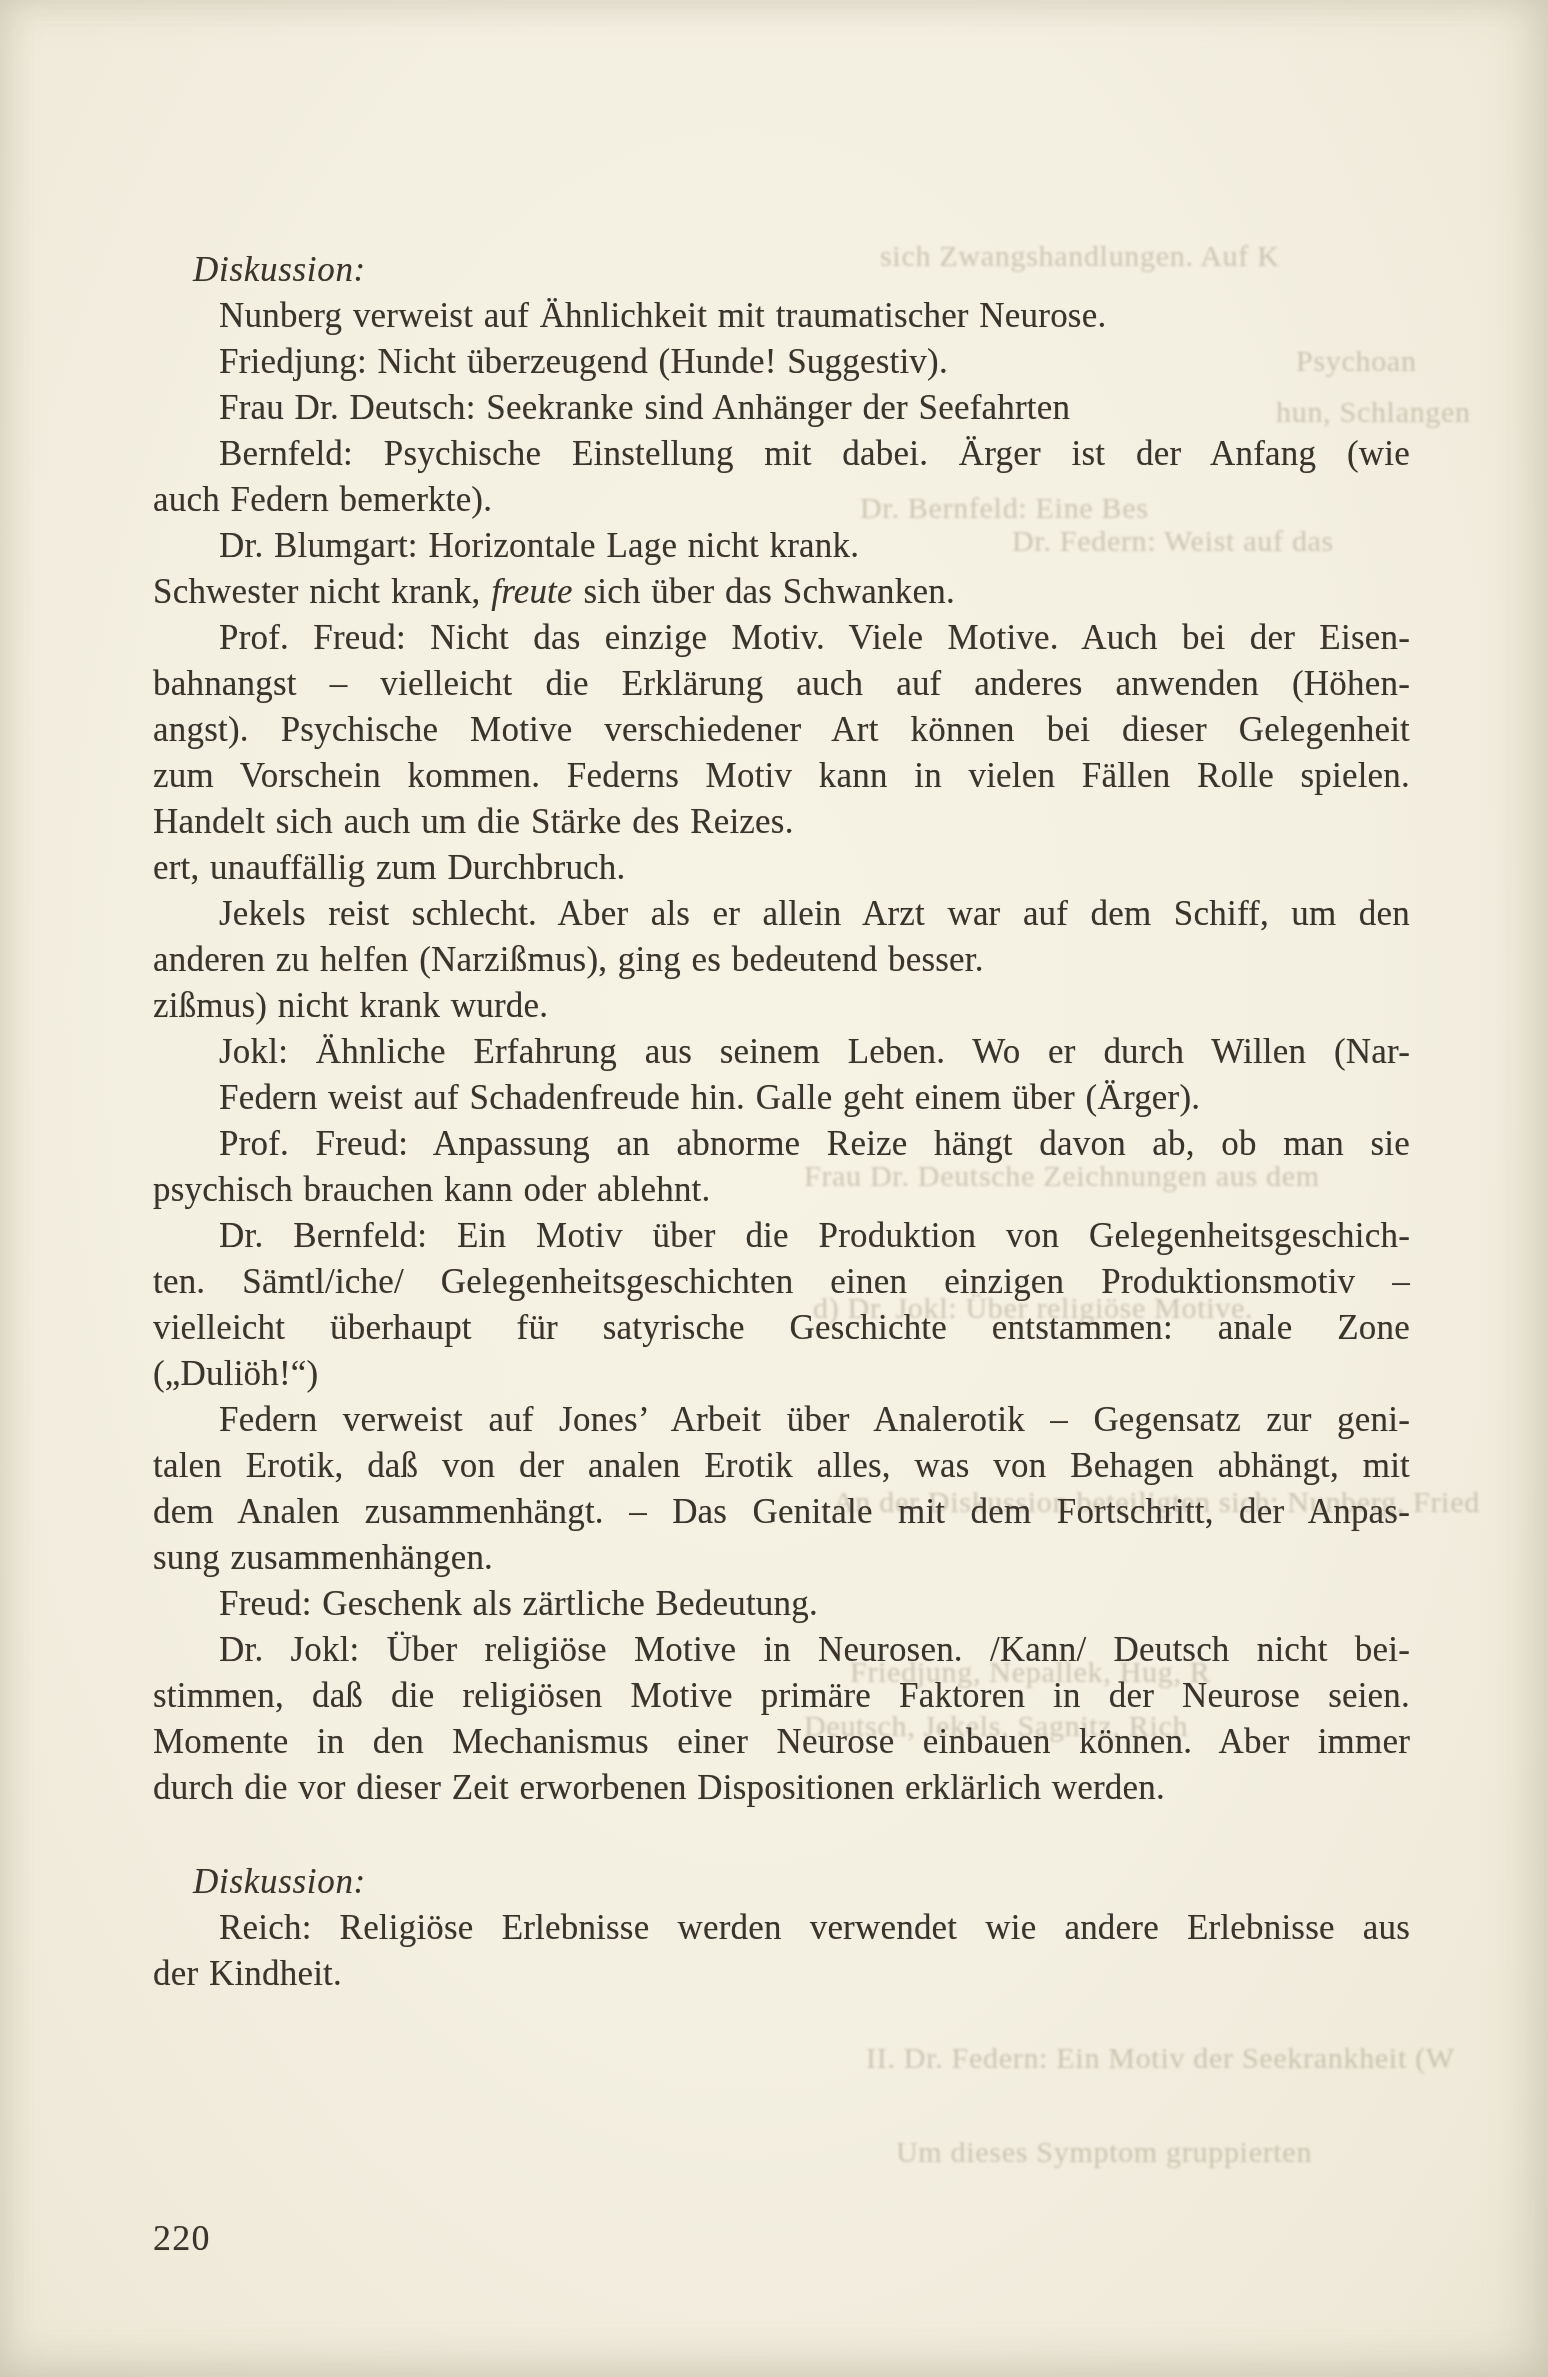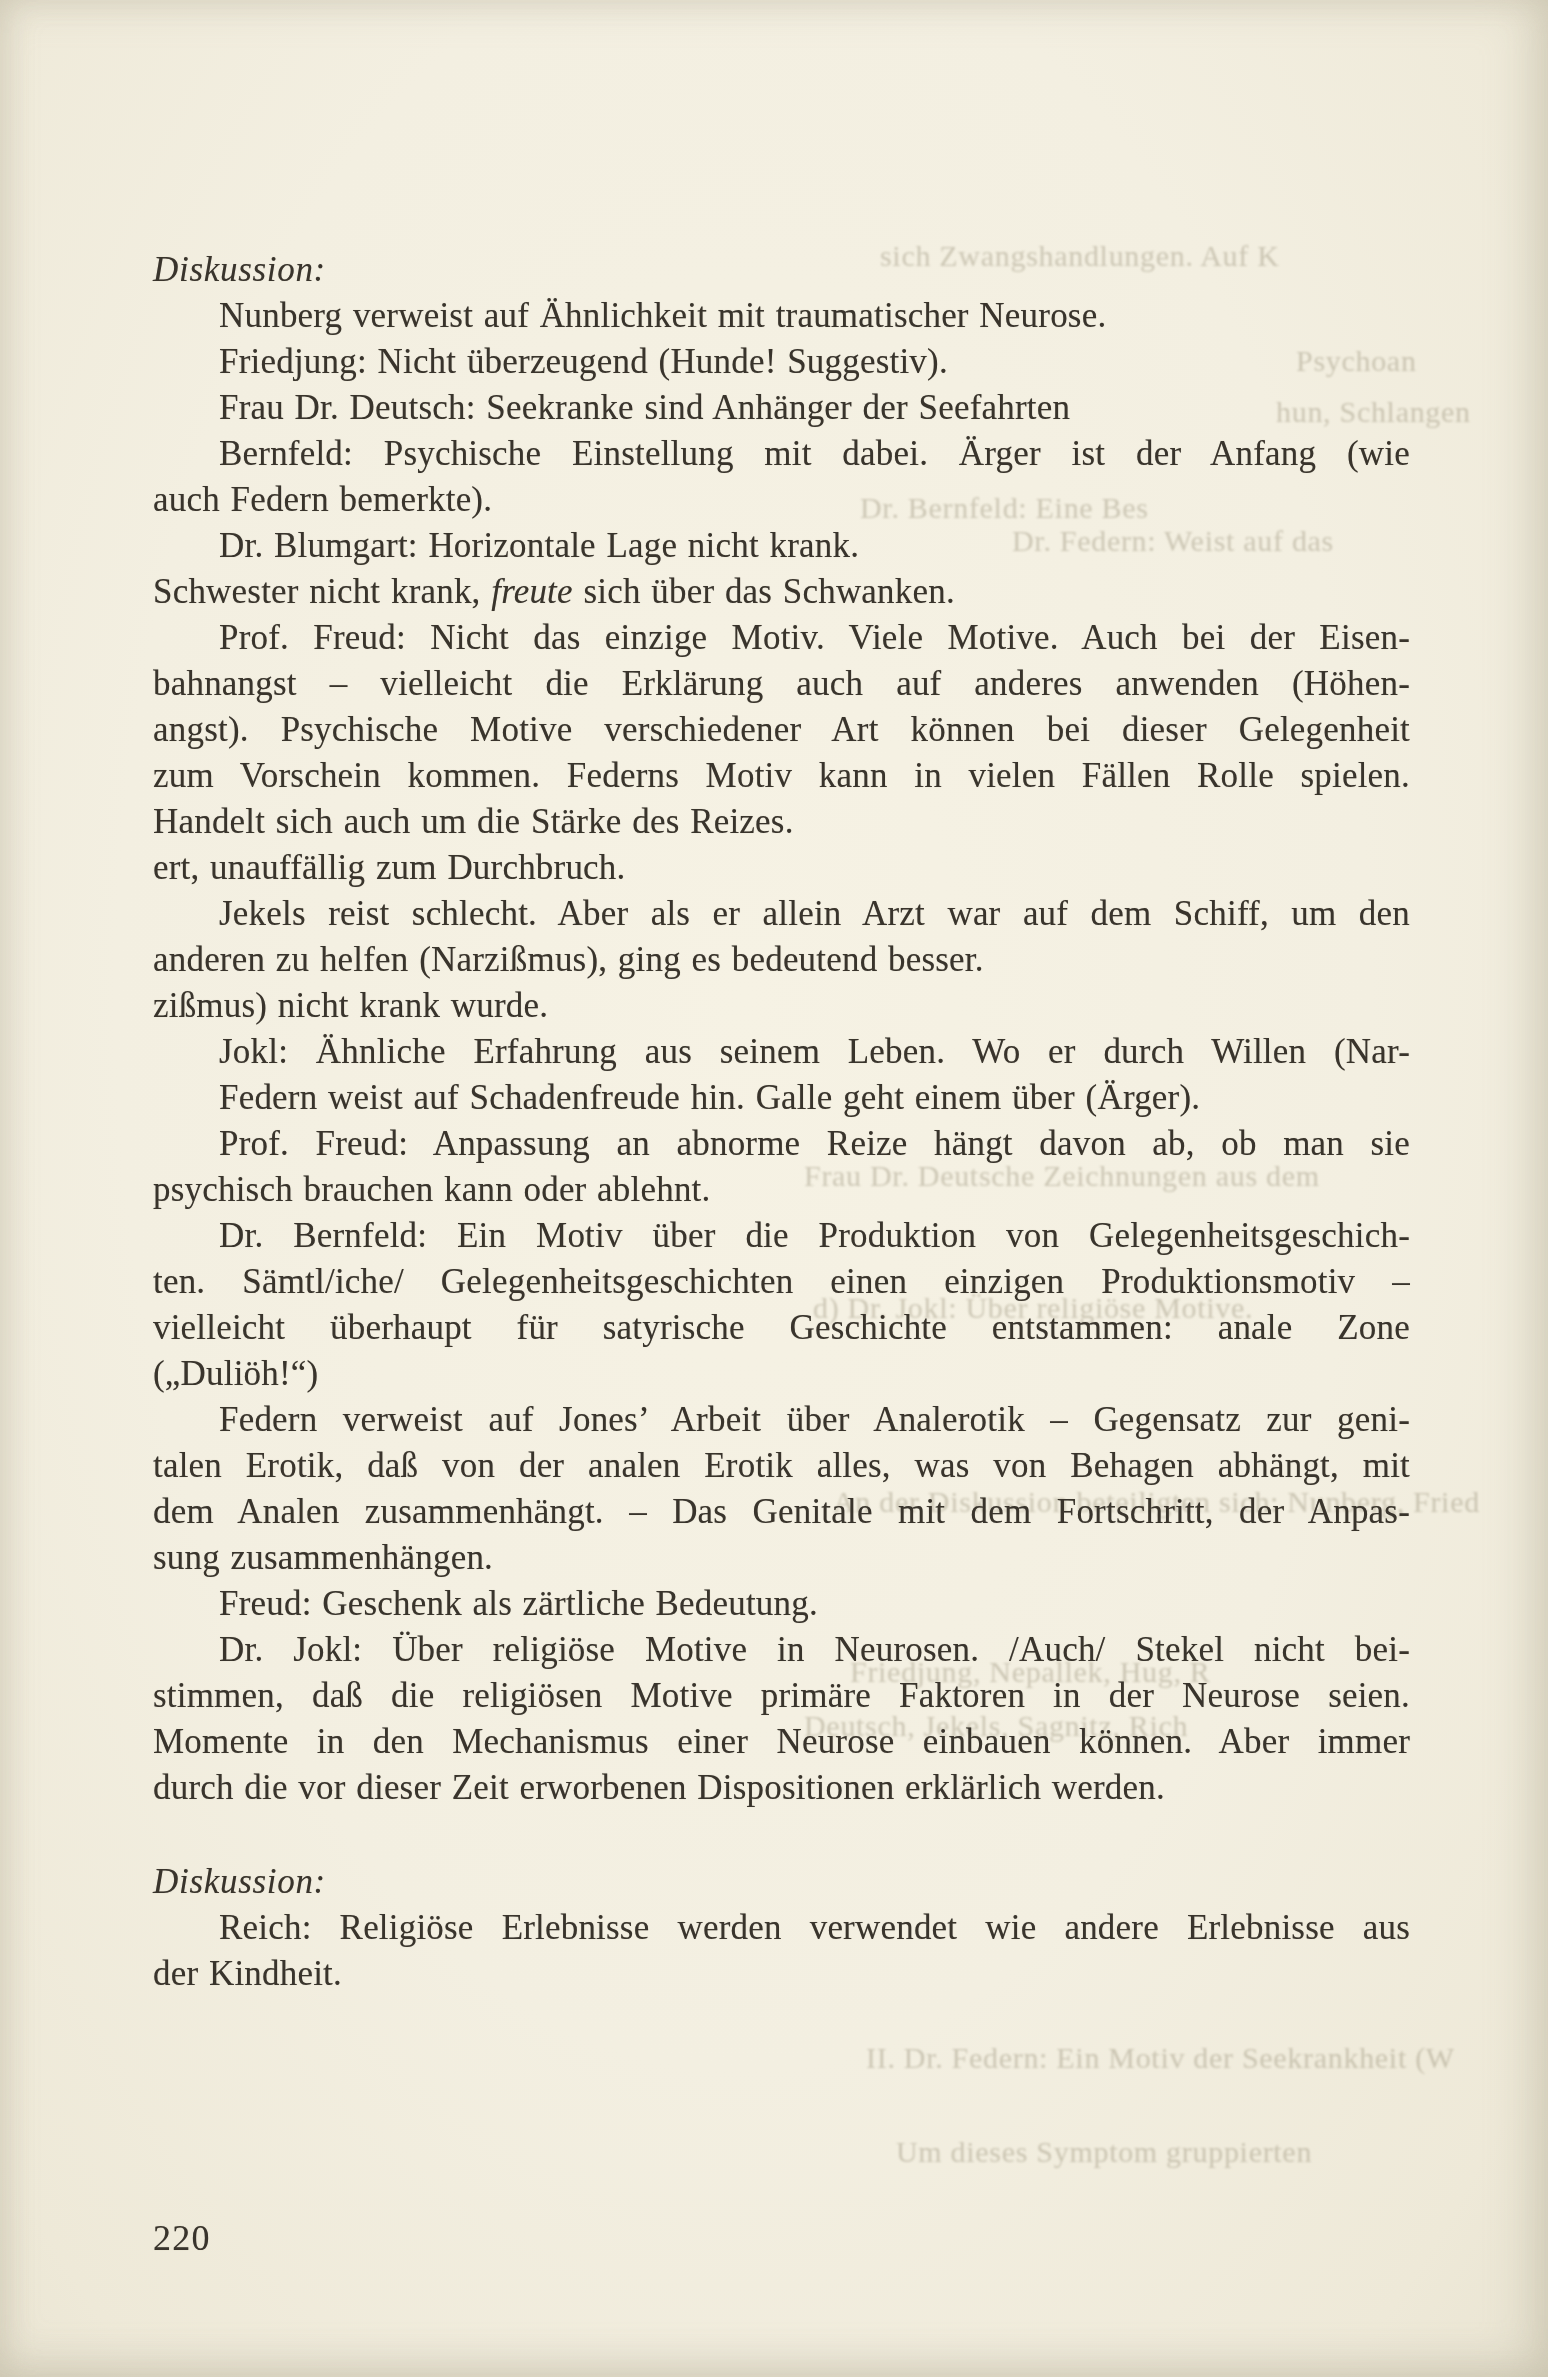--- a/index.html
+++ b/index.html
@@ -34,21 +34,21 @@
     z-index: 2;
     font-size: 35px;
     line-height: 46px;
     letter-spacing: 0.2px;
     word-spacing: 1.7px;
     text-shadow: 0 0 0.7px rgba(57,52,44,0.38);
   }
   .line { white-space: normal; text-align: left; }
   .line.justify { text-align: justify; text-align-last: justify; }
   .line.indent { padding-left: 66px; }
-  .line.heading { font-style: italic; letter-spacing: 0.7px; }
+  .line.heading { font-style: italic; letter-spacing: 0.7px; margin-left: 40px; }
   .line.gap-before { margin-top: 48px; }
   .it { font-style: italic; }
   .page-number {
     position: absolute;
     left: 153px; top: 2217px;
     z-index: 2;
     font-size: 36px;
     letter-spacing: 1.3px;
     text-shadow: 0 0 0.7px rgba(57,52,44,0.38);
   }
@@ -95,21 +95,21 @@
       <div class="line">psychisch brauchen kann oder ablehnt.</div>
       <div class="line indent justify">Dr. Bernfeld: Ein Motiv über die Produktion von Gelegenheitsgeschich-</div>
       <div class="line justify">ten. Sämtl/iche/ Gelegenheitsgeschichten einen einzigen Produktionsmotiv –</div>
       <div class="line justify">vielleicht überhaupt für satyrische Geschichte entstammen: anale Zone</div>
       <div class="line">(„Duliöh!“)</div>
       <div class="line indent justify">Federn verweist auf Jones’ Arbeit über Analerotik – Gegensatz zur geni-</div>
       <div class="line justify">talen Erotik, daß von der analen Erotik alles, was von Behagen abhängt, mit</div>
       <div class="line justify">dem Analen zusammenhängt. – Das Genitale mit dem Fortschritt, der Anpas-</div>
       <div class="line">sung zusammenhängen.</div>
       <div class="line indent">Freud: Geschenk als zärtliche Bedeutung.</div>
-      <div class="line indent justify">Dr. Jokl: Über religiöse Motive in Neurosen. /Auch/ Stekel nicht bei-</div>
+      <div class="line indent justify">Dr. Jokl: Über religiöse Motive in Neurosen. /Kann/ Deutsch nicht bei-</div>
       <div class="line justify">stimmen, daß die religiösen Motive primäre Faktoren in der Neurose seien.</div>
       <div class="line justify">Momente in den Mechanismus einer Neurose einbauen können. Aber immer</div>
       <div class="line">durch die vor dieser Zeit erworbenen Dispositionen erklärlich werden.</div>
       <div class="line heading gap-before">Diskussion:</div>
       <div class="line indent justify">Reich: Religiöse Erlebnisse werden verwendet wie andere Erlebnisse aus</div>
       <div class="line">der Kindheit.</div>
     </div>
   <div class="page-number">220</div>
 </div>
 

